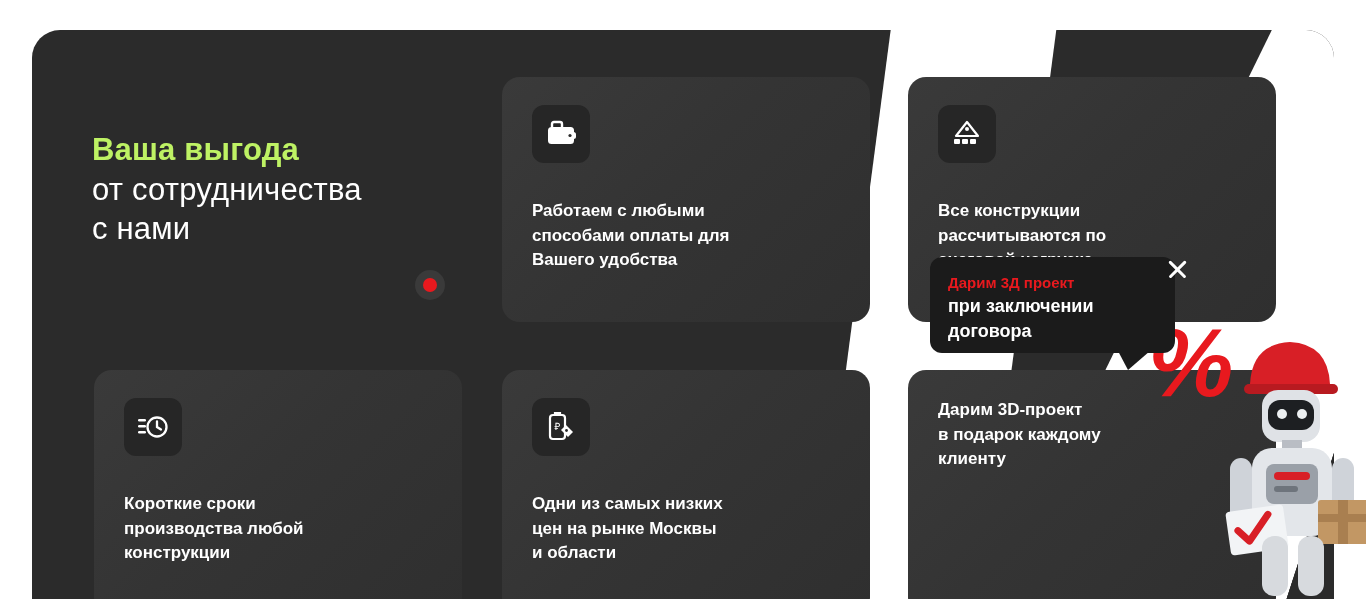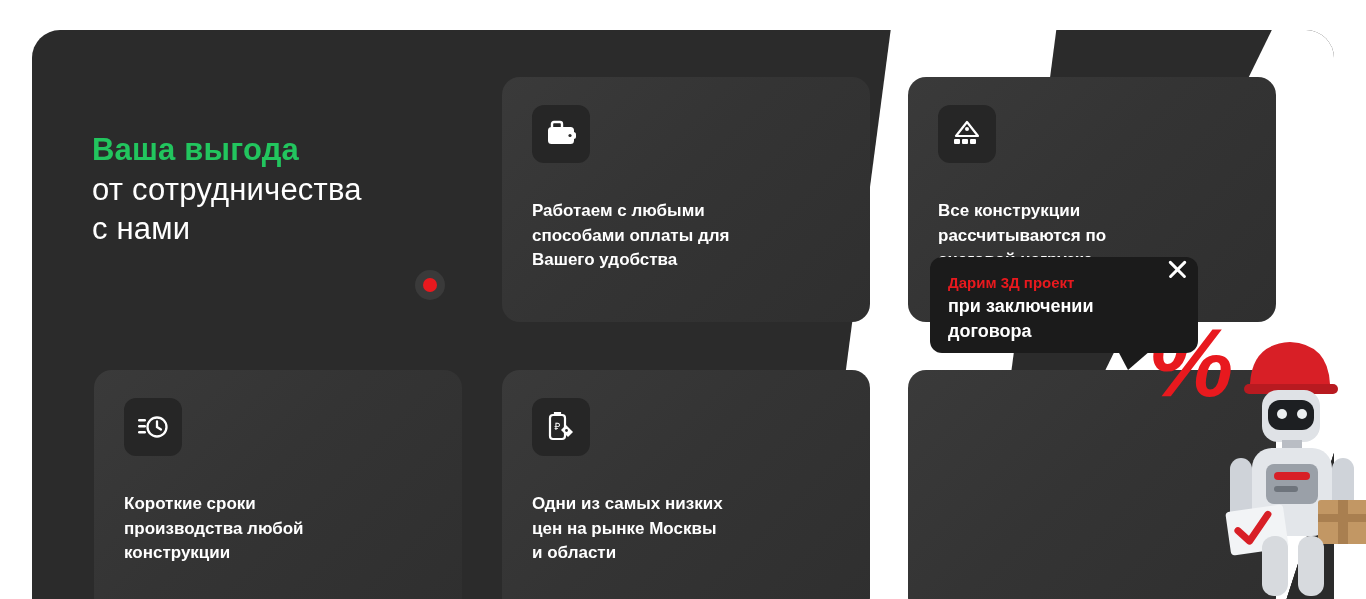--- a/index.html
+++ b/index.html
@@ -72,21 +72,21 @@
     height: 600px;
   }
 
   .headline {
     position: absolute;
     left: 60px;
     top: 100px;
     width: 420px;
   }
   .headline .h-red {
-    color: #22c55e;
+    color: #bef264;
     font-size: 31px;
     font-weight: bold;
     line-height: 1.28;
     letter-spacing: .2px;
   }
   .headline .h-white {
     color: #ffffff;
     font-size: 31px;
     font-weight: normal;
     line-height: 1.28;
@@ -144,21 +144,21 @@
     font-weight: bold;
     line-height: 1.45;
     white-space: pre-line;
   }
 
   
   .bubble {
     position: absolute;
     left: 930px;
     top: 257px;
-    width: 268px;
+    width: 245px;
     height: 96px;
     background: #1b1b1b;
     border-radius: 12px;
     padding: 16px 18px;
     z-index: 30;
   }
   .bubble:after {
     content: "";
     position: absolute;
     left: 188px;
@@ -302,20 +302,23 @@
             <path d="M19 13 L26 20 L21 25 L14 18 Z" fill="#ffffff"></path>
             <circle cx="19.5" cy="18.5" r="1.4" fill="#2b2b2b"></circle>
           </svg>
         </div>
         <div class="card-text">Одни из самых низких
 цен на рынке Москвы
 и области</div>
       </div>
 
       <div class="card pos-6">
+        <div class="card-text">Дарим 3D-проект
+в подарок каждому
+клиенту</div>
       </div>
 
     </div>
   </div>
 
   <div class="bubble">
     <div class="b-red">Дарим 3Д проект</div>
     <div class="b-white">при заключении
 договора</div>
   </div>

